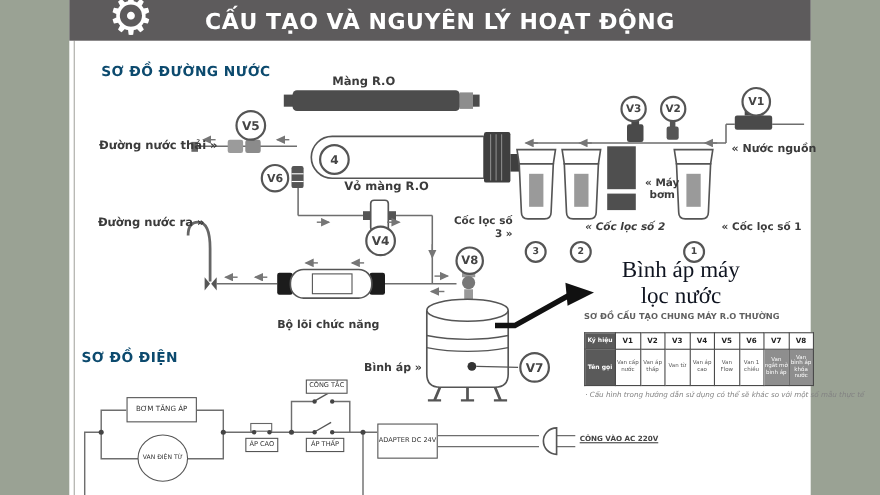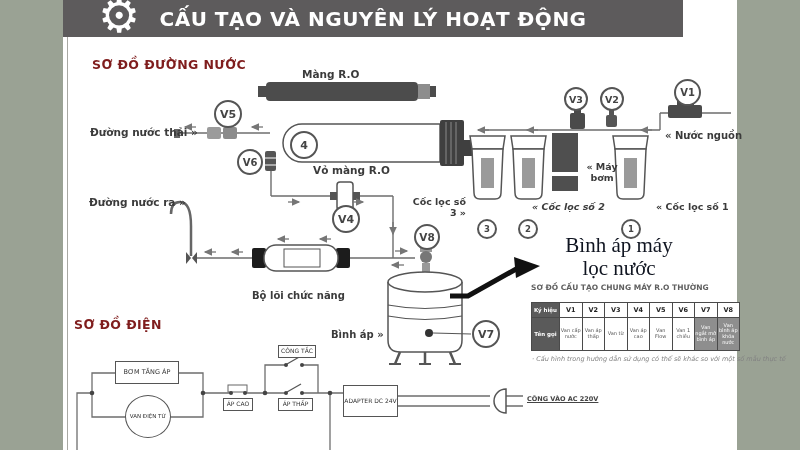--- a/index.html
+++ b/index.html
@@ -1,25 +1,25 @@
 <!DOCTYPE html>
 <html><head>
 <meta charset="utf-8">
 <style>
   html,body{margin:0;padding:0;}
   body{width:800px;height:450px;position:relative;overflow:hidden;
        background:#9aa294;font-family:"DejaVu Sans",sans-serif;}
   .page{position:absolute;left:63px;top:0;width:674px;height:450px;background:#fff;}
   .page-edge{position:absolute;left:67px;top:37px;width:1px;height:413px;background:#a9a9a4;}
-  .header{position:absolute;left:63px;top:0;width:620px;height:37px;background:#5d5b5c;
+  .header{position:absolute;left:63px;top:0;width:674px;height:37px;background:#5d5b5c;
           display:flex;align-items:center;justify-content:center;}
   .header .title{color:#fff;font-weight:bold;font-size:20px;letter-spacing:.5px;}
   .gear{position:absolute;left:98px;top:-8px;font-size:47px;color:#fff;line-height:1;}
   .lbl{position:absolute;font-weight:bold;color:#3b3b3b;white-space:pre-line;line-height:1.15;}
-  .h12{font-size:12.5px;letter-spacing:.4px;color:#7f1d1d;}
+  .h12{font-size:12.5px;letter-spacing:.4px;color:#0c4a6e;}
   .f10{font-size:10.5px;} .f10s{font-size:10px;} .f95{font-size:9.5px;}
   .vc{position:absolute;border:2px solid #555;border-radius:50%;background:#fff;color:#444;
       font-weight:bold;display:flex;align-items:center;justify-content:center;box-sizing:border-box;}
   .ebox{position:absolute;border:1px solid #555;background:#fff;color:#333;font-weight:normal;
         display:flex;align-items:center;justify-content:center;text-align:center;box-sizing:border-box;line-height:1.1;}
   svg{position:absolute;left:0;top:0;}
   .callout{position:absolute;left:534px;top:234px;width:170px;text-align:center;
            font-family:"Liberation Serif",serif;font-weight:normal;font-size:21px;line-height:1.1;
            color:#0f1420;white-space:pre-line;}
   .caption{position:absolute;left:531px;top:283px;font-size:7.5px;font-weight:bold;color:#606060;}

